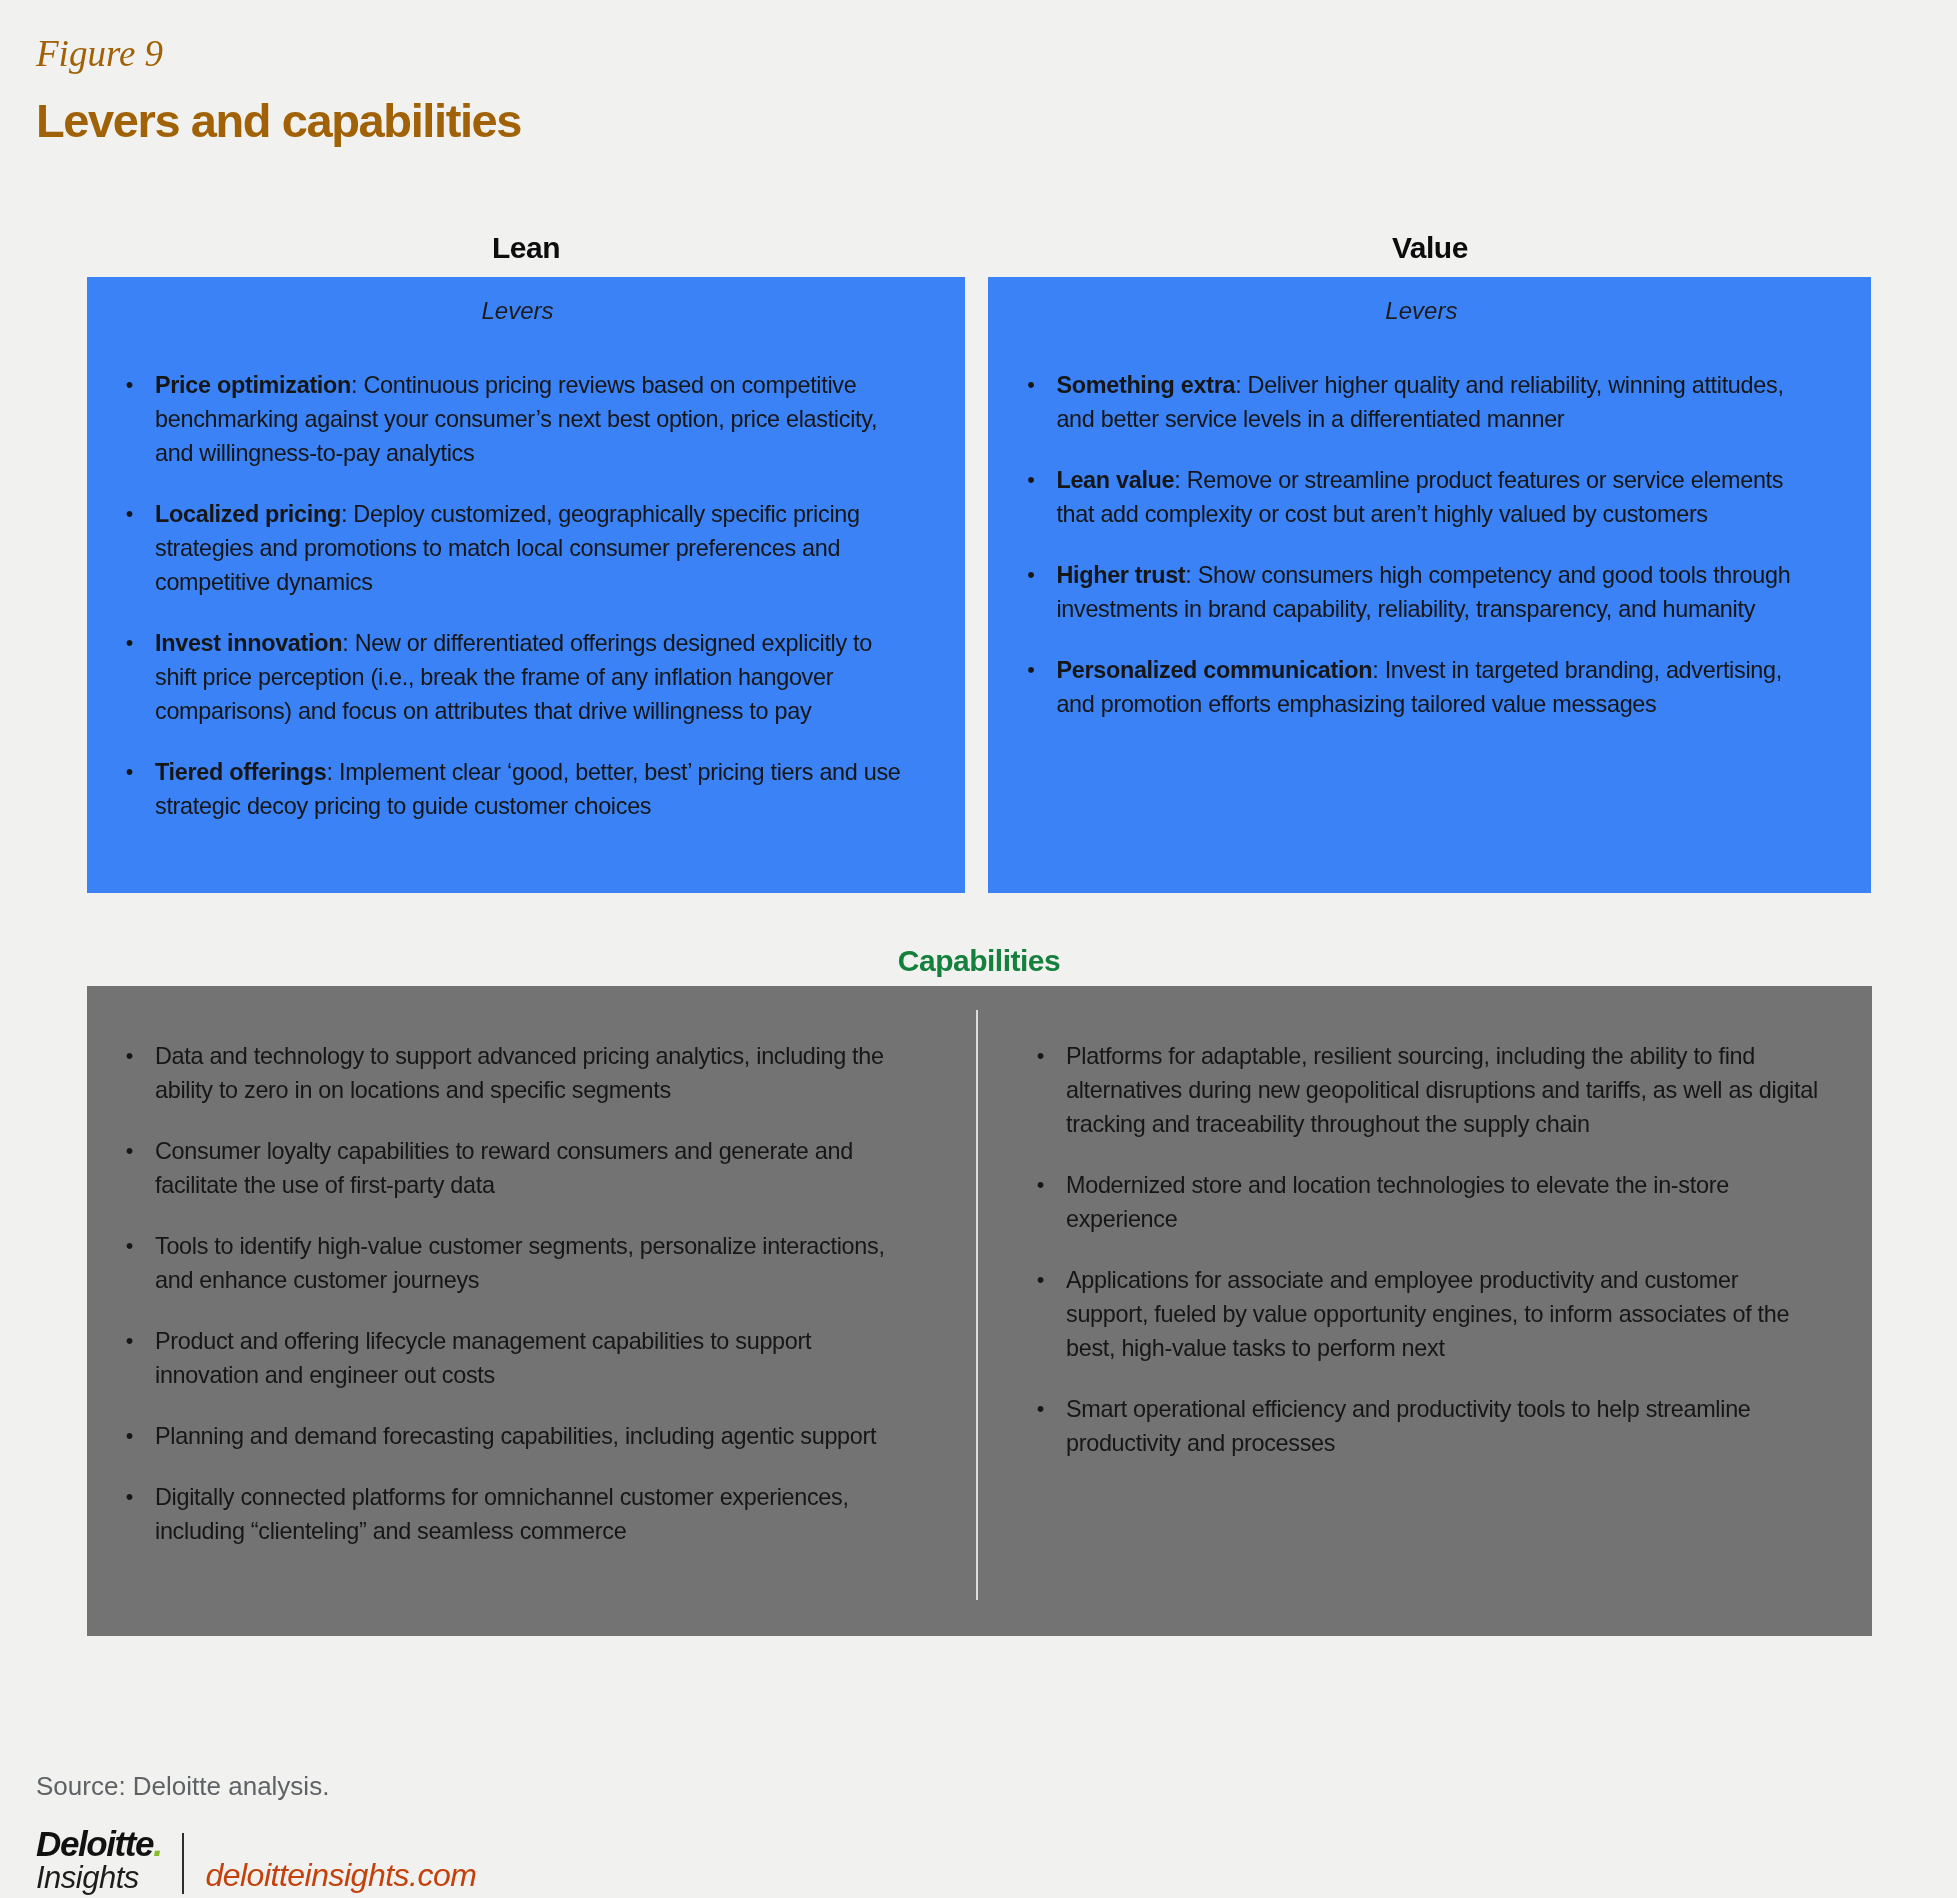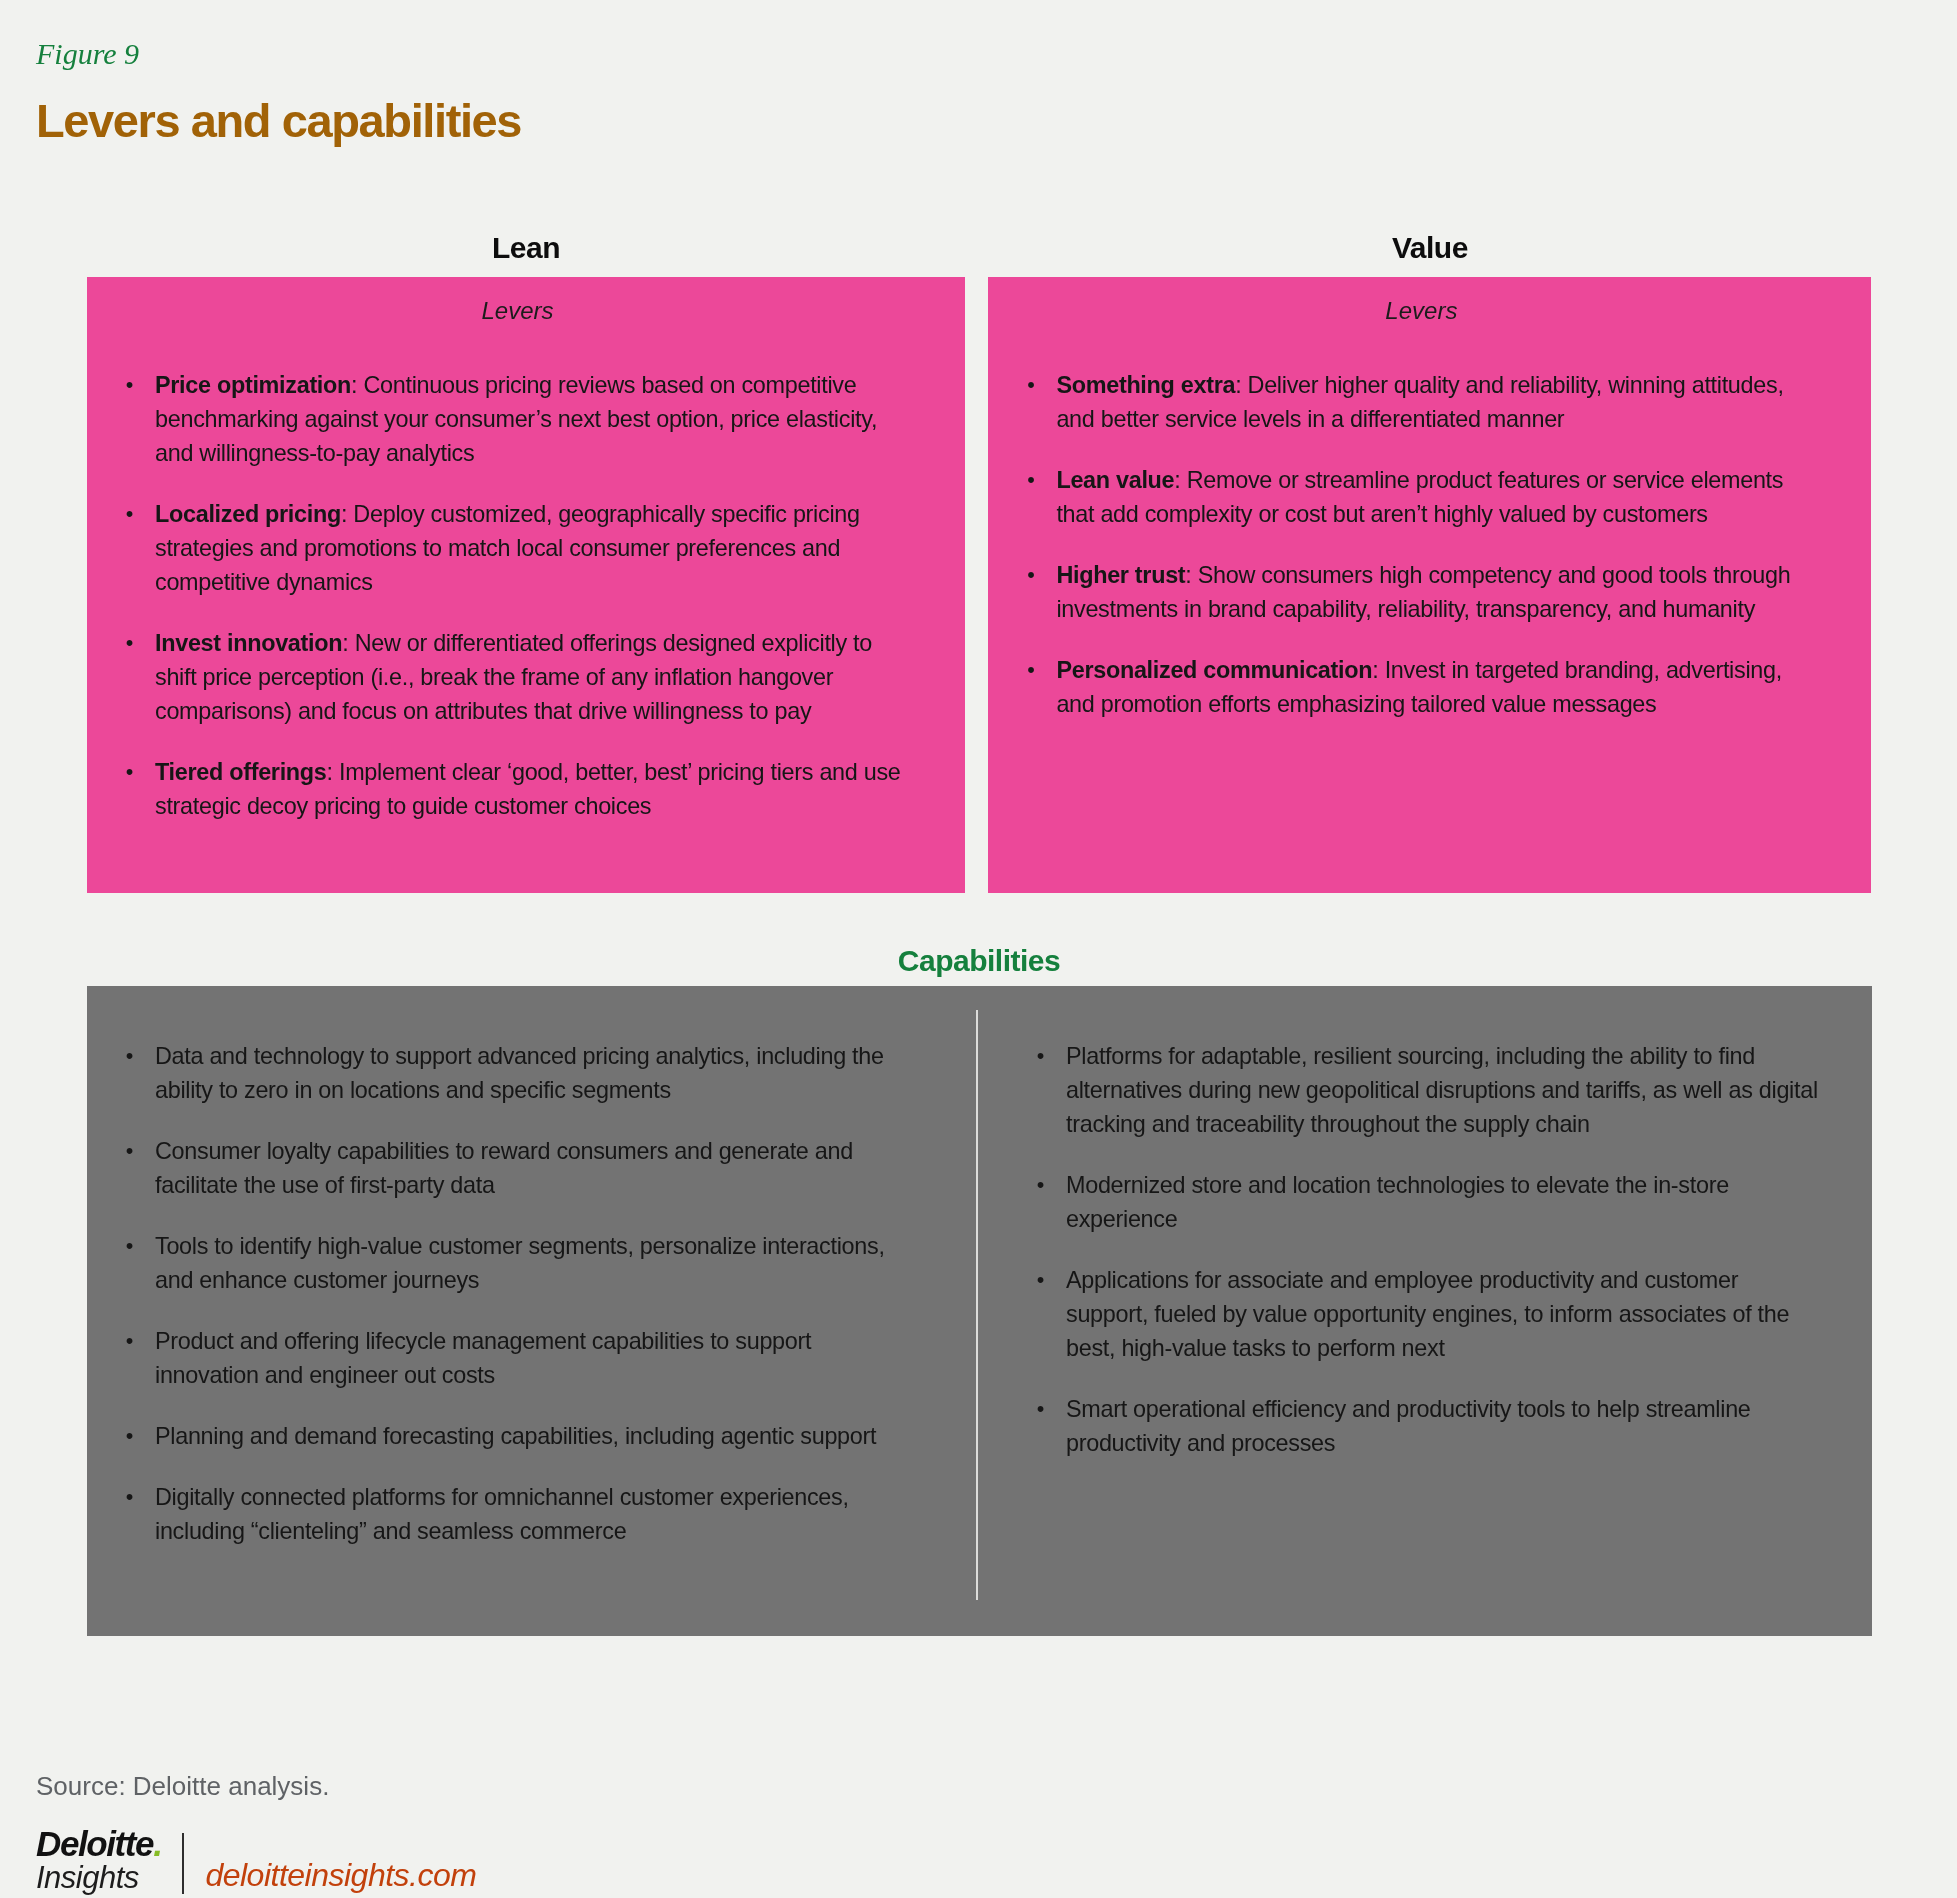--- a/index.html
+++ b/index.html
@@ -8,23 +8,23 @@
     background:#f1f2ef;
     font-family:"Liberation Sans",sans-serif;
     color:#161616;
     overflow:hidden;
     position:relative;
   }
   .figure-label{
     margin:29px 0 0 36px;
     font-family:"Liberation Serif",serif;
     font-style:italic;
-    font-size:30px;
+    font-size:37px;
     line-height:50px;
-    color:#15803d;
+    color:#a16207;
   }
   .page-title{
     margin:16px 0 0 36px;
     font-size:47px;
     line-height:52px;
     font-weight:bold;
     letter-spacing:-1.4px;
     color:#a16207;
   }
   .levers-grid{
@@ -37,21 +37,21 @@
   .col-header{
     font-size:30px;
     line-height:40px;
     font-weight:bold;
     text-align:center;
     letter-spacing:-0.5px;
     color:#0d0d0d;
   }
   .panel{
     margin-top:9px;
-    background:#ec4899;
+    background:#3b82f6;
     height:616px;
     box-sizing:border-box;
     padding:18px 54px 0 37px;
     overflow:hidden;
   }
   .levers-label{
     font-size:24px;
     line-height:32px;
     font-style:italic;
     text-align:center;

